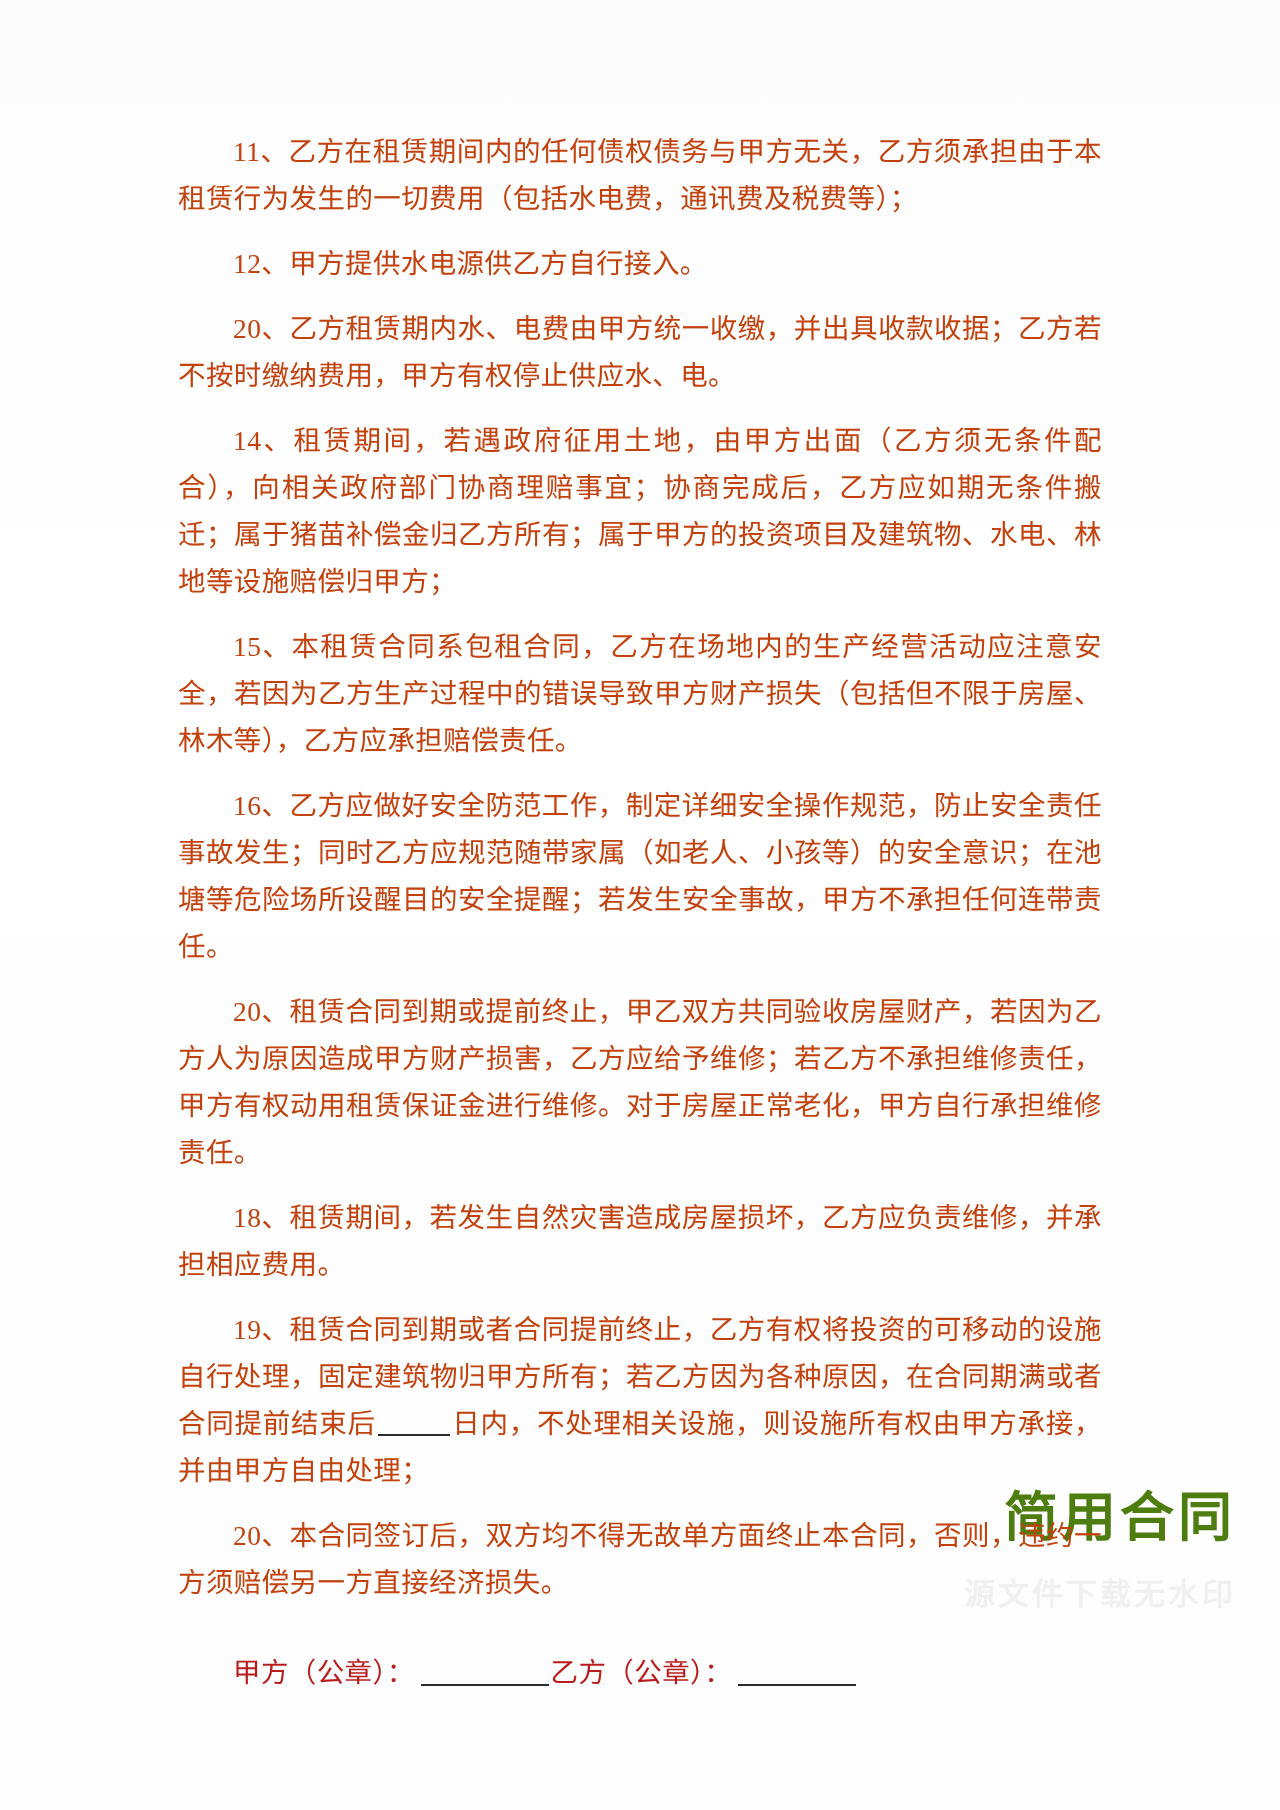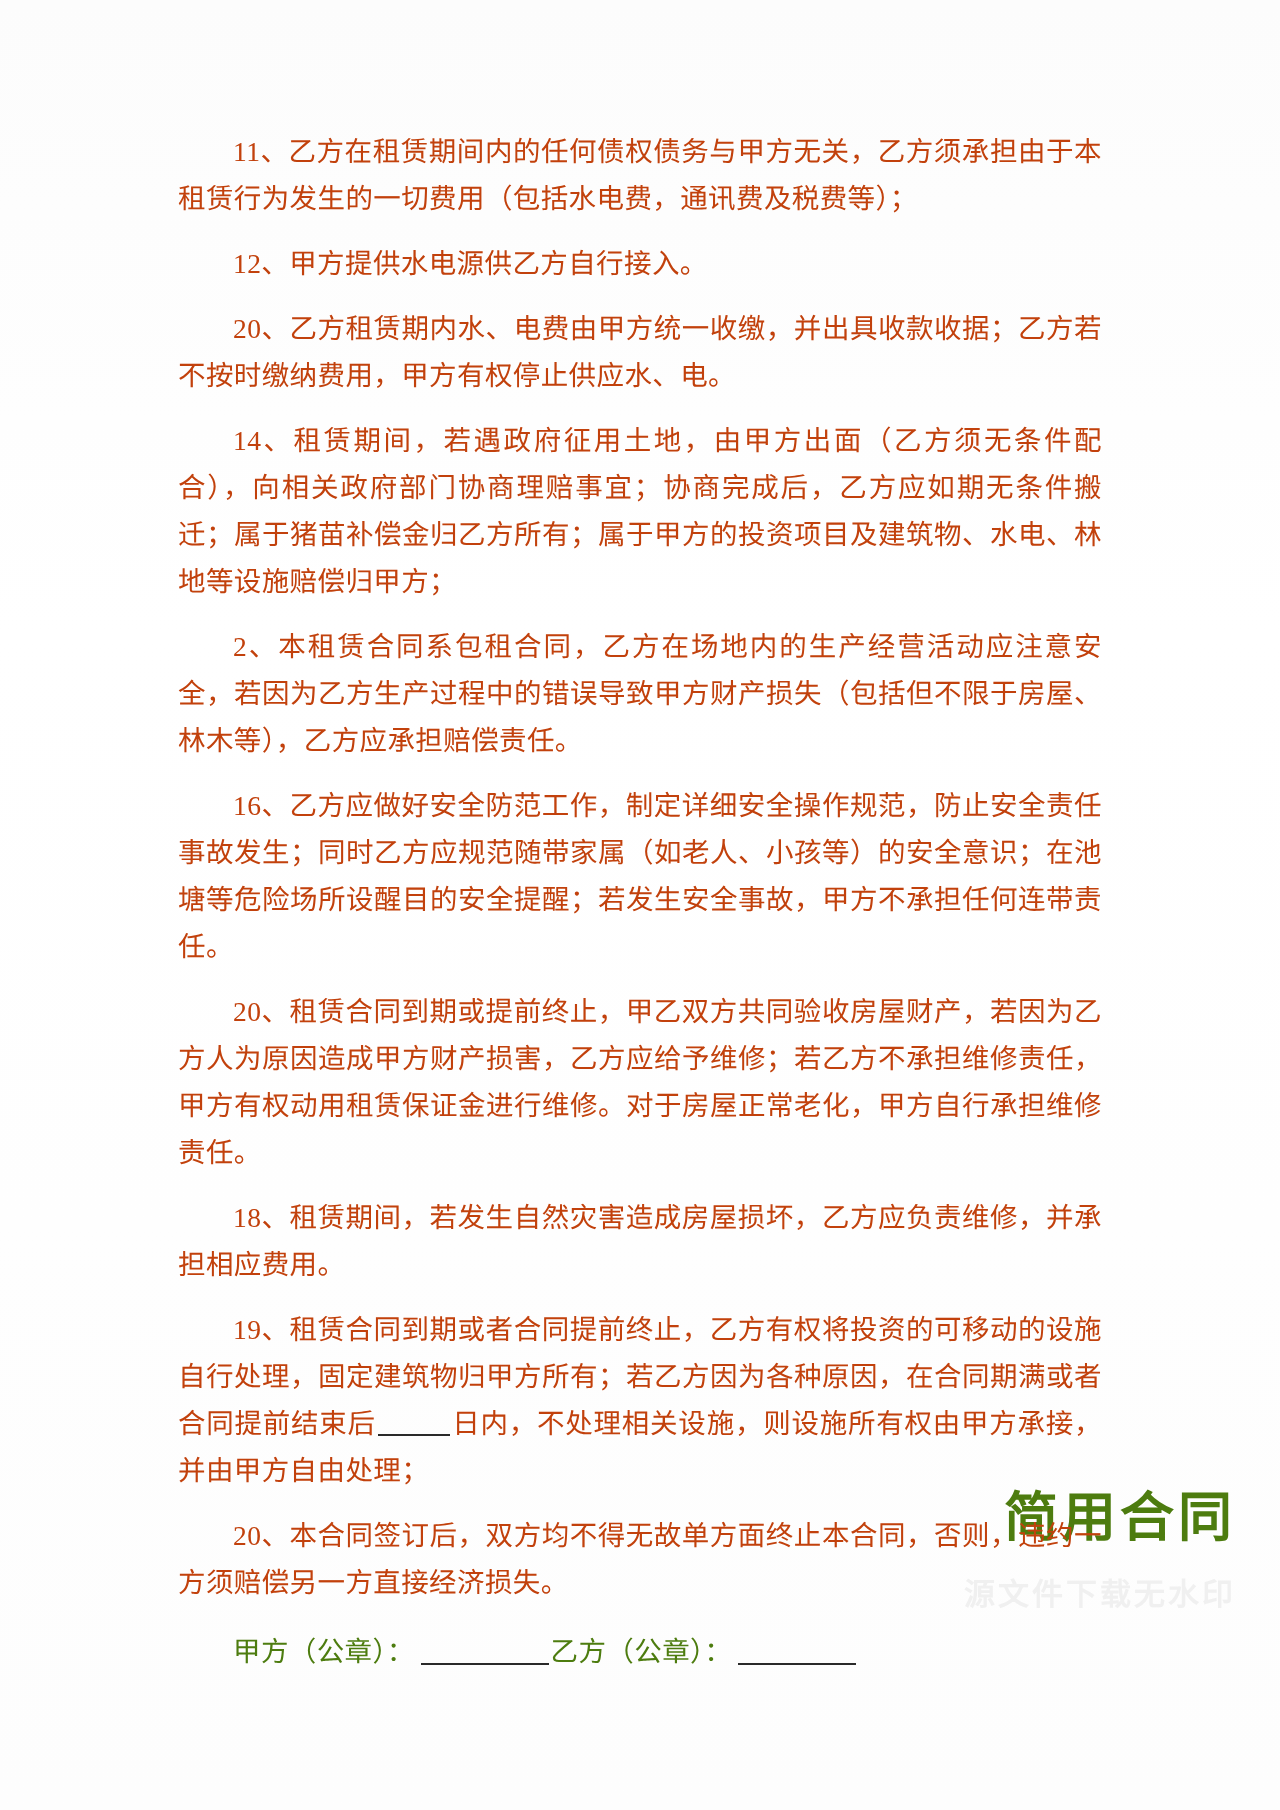--- a/index.html
+++ b/index.html
@@ -62,23 +62,23 @@
     border-bottom: 2px solid #2a2a2a;
     vertical-align: -3px;
     margin: 0 2px;
   }
 
   
   .signature-row {
     font-size: 27.5px;
     line-height: 47px;
     text-indent: 2em;
-    margin-top: 22px;
+    margin-top: 43px;
     letter-spacing: 0.4px;
-    color: #4d7c0f;
+    color: #b91c1c;
     white-space: nowrap;
   }
   .sig-blank-a {
     display: inline-block;
     width: 128px;
     border-bottom: 2px solid #2a2a2a;
     vertical-align: -4px;
     margin: 0 2px 0 6px;
   }
   .sig-blank-b {
@@ -133,21 +133,21 @@
   <div class="content">
 
     <p class="clause">11、乙方在租赁期间内的任何债权债务与甲方无关，乙方须承担由于本租赁行为发生的一切费用（包括水电费，通讯费及税费等）；</p>
 
     <p class="clause">12、甲方提供水电源供乙方自行接入。</p>
 
     <p class="clause">20、乙方租赁期内水、电费由甲方统一收缴，并出具收款收据；乙方若不按时缴纳费用，甲方有权停止供应水、电。</p>
 
     <p class="clause">14、租赁期间，若遇政府征用土地，由甲方出面（乙方须无条件配合），向相关政府部门协商理赔事宜；协商完成后，乙方应如期无条件搬迁；属于猪苗补偿金归乙方所有；属于甲方的投资项目及建筑物、水电、林地等设施赔偿归甲方；</p>
 
-    <p class="clause">2、本租赁合同系包租合同，乙方在场地内的生产经营活动应注意安全，若因为乙方生产过程中的错误导致甲方财产损失（包括但不限于房屋、林木等），乙方应承担赔偿责任。</p>
+    <p class="clause">15、本租赁合同系包租合同，乙方在场地内的生产经营活动应注意安全，若因为乙方生产过程中的错误导致甲方财产损失（包括但不限于房屋、林木等），乙方应承担赔偿责任。</p>
 
     <p class="clause">16、乙方应做好安全防范工作，制定详细安全操作规范，防止安全责任事故发生；同时乙方应规范随带家属（如老人、小孩等）的安全意识；在池塘等危险场所设醒目的安全提醒；若发生安全事故，甲方不承担任何连带责任。</p>
 
     <p class="clause">20、租赁合同到期或提前终止，甲乙双方共同验收房屋财产，若因为乙方人为原因造成甲方财产损害，乙方应给予维修；若乙方不承担维修责任，甲方有权动用租赁保证金进行维修。对于房屋正常老化，甲方自行承担维修责任。</p>
 
     <p class="clause">18、租赁期间，若发生自然灾害造成房屋损坏，乙方应负责维修，并承担相应费用。</p>
 
     <p class="clause"><span>19、租赁合同到期或者合同提前终止，乙方有权将投资的可移动的设施自行处理，固定建筑物归甲方所有；若乙方因为各种原因，在合同期满或者合同提前结束后</span><span class="blank-inline"></span><span>日内，不处理相关设施，则设施所有权由甲方承接，并由甲方自由处理；</span></p>
 
     <p class="clause">20、本合同签订后，双方均不得无故单方面终止本合同，否则，违约一方须赔偿另一方直接经济损失。</p>

